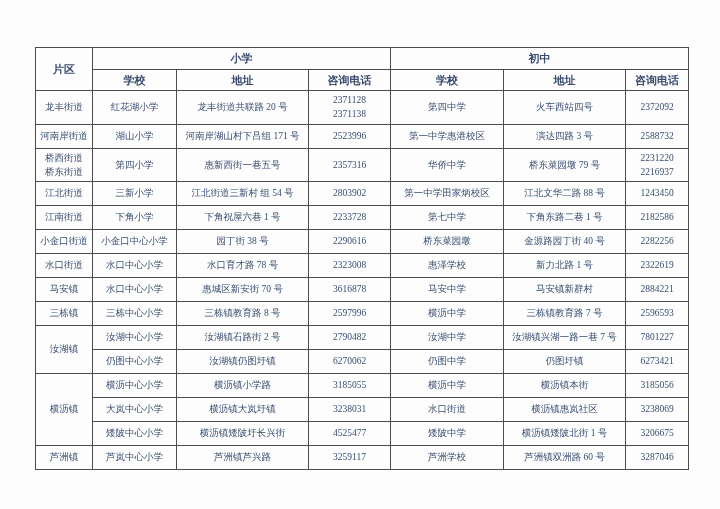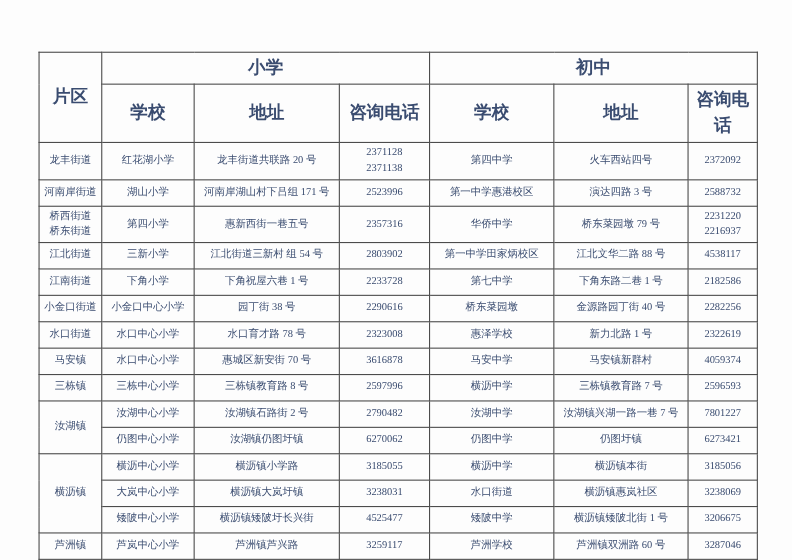--- a/index.html
+++ b/index.html
@@ -30,21 +30,21 @@
     border: 1px solid var(--border-color);
     text-align: center;
     vertical-align: middle;
     padding: 2px 3px;
     font-size: 9.5px;
     line-height: 1.5;
     overflow: hidden;
   }
   .school-table th {
     font-weight: bold;
-    font-size: 16px;
+    font-size: 11px;
     height: 20px;
   }
   .school-table tbody td { height: 24px; }
 </style>
 </head>
 <body>
 
 <div class="page">
   <table class="school-table">
     <colgroup>
@@ -99,21 +99,21 @@
           <td>桥东菜园墩 79 号</td>
           <td>2231220<br>2216937</td>
         </tr>
         <tr>
           <td rowspan="1">江北街道</td>
           <td>三新小学</td>
           <td>江北街道三新村 组 54 号</td>
           <td>2803902</td>
           <td>第一中学田家炳校区</td>
           <td>江北文华二路 88 号</td>
-          <td>4538117</td>
+          <td>1243450</td>
         </tr>
         <tr>
           <td rowspan="1">江南街道</td>
           <td>下角小学</td>
           <td>下角祝屋六巷 1 号</td>
           <td>2233728</td>
           <td>第七中学</td>
           <td>下角东路二巷 1 号</td>
           <td>2182586</td>
         </tr>
@@ -135,21 +135,21 @@
           <td>新力北路 1 号</td>
           <td>2322619</td>
         </tr>
         <tr>
           <td rowspan="1">马安镇</td>
           <td>水口中心小学</td>
           <td>惠城区新安街 70 号</td>
           <td>3616878</td>
           <td>马安中学</td>
           <td>马安镇新群村</td>
-          <td>4059374</td>
+          <td>2884221</td>
         </tr>
         <tr>
           <td rowspan="1">三栋镇</td>
           <td>三栋中心小学</td>
           <td>三栋镇教育路 8 号</td>
           <td>2597996</td>
           <td>横沥中学</td>
           <td>三栋镇教育路 7 号</td>
           <td>2596593</td>
         </tr>

